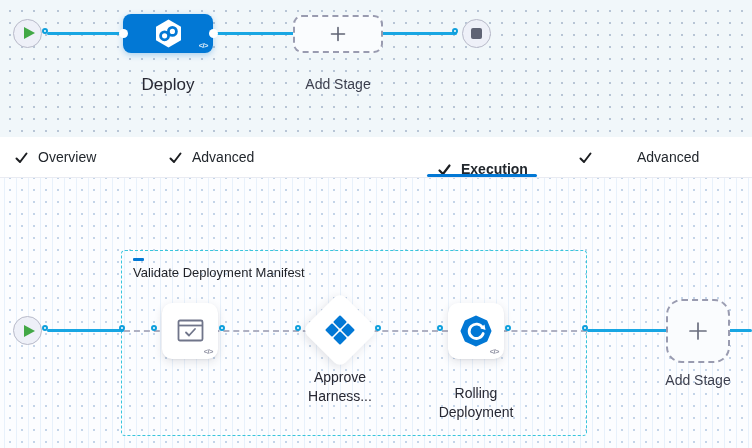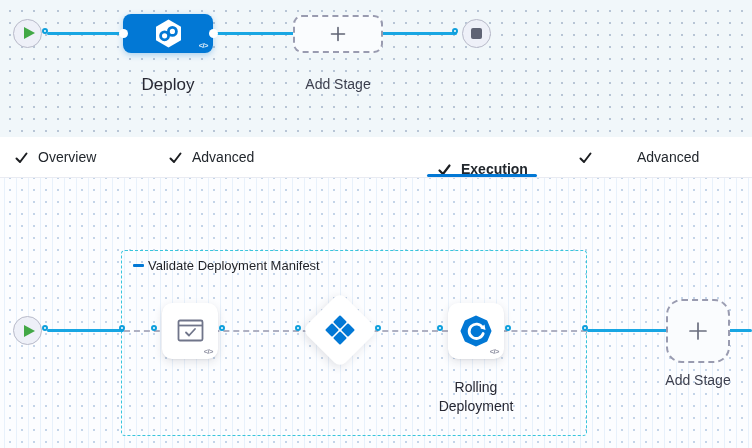--- a/index.html
+++ b/index.html
@@ -60,22 +60,22 @@
     border-bottom:1px solid #e9ebf2; z-index:6;padding-left:16px; }
   .tab { position:absolute; top:0; height:40px; display:flex; align-items:center; gap:9px;
     font-size:14px; color:#22272d; cursor:pointer; }
   .tab.active { font-weight:700;align-items:flex-end; }
   .tab.active::after { content:""; position:absolute; left:-10px; right:-9px; bottom:0;
     height:3px; background:#0278d5; border-radius:2px; }
 
   
   .step-group { position:absolute; left:121px; top:72px; width:466px; height:186px;
     border:1.6px dashed #38c5dc; border-radius:4px; z-index:1; }
-  .group-label { position:absolute; left:133px; top:80px; display:flex; align-items:center;
-    gap:4px; z-index:3; }
+  .group-label { position:absolute; left:133px; top:80px; display:flex; align-items:flex-start;
+    gap:4px; z-index:3;flex-direction:column; }
   .group-dash { width:11px; height:2.6px; background:#0278d5; border-radius:1px; }
   .group-label span.txt { font-size:13px; font-weight:500; color:#1f2127; }
 
   .step-box { position:absolute; width:56px; height:56px; background:#fff; border-radius:10px;
     z-index:3; box-shadow:0 3px 8px rgba(40,41,61,.12), 0 1px 2px rgba(40,41,61,.06);
     display:flex; align-items:center; justify-content:center; }
   .step-box .yaml-badge { color:#8f91a2; }
   .diamond { position:absolute; left:313px; top:125px; width:54px; height:54px; background:#fff;
     border-radius:8px; transform:rotate(45deg); z-index:3;
     box-shadow:0 3px 8px rgba(40,41,61,.12); display:flex; align-items:center; justify-content:center; }
@@ -182,32 +182,33 @@
       <svg width="32" height="32" viewBox="0 0 32 32">
         <g fill="#0278d5" stroke="#0278d5" stroke-width="2" stroke-linejoin="round">
           <path d="M16 2.5 L21.5 8 L16 13.5 L10.5 8 Z"></path>
           <path d="M8 10.5 L13.5 16 L8 21.5 L2.5 16 Z"></path>
           <path d="M24 10.5 L29.5 16 L24 21.5 L18.5 16 Z"></path>
           <path d="M16 18.5 L21.5 24 L16 29.5 L10.5 24 Z"></path>
         </g>
       </svg>
     </div>
     <div class="ring" style="left:374.5px; top:147px;"></div>
+    <div class="step-label" style="left:295px; top:190px; width:90px;">Approve Harness...</div>
 
     <div class="ring" style="left:436.5px; top:147px;"></div>
     <div class="step-box" style="left:448px; top:124.5px;">
       <svg width="32" height="32" viewBox="0 0 32 32">
         <polygon points="16,2 26,6.5 30,16 26,25.5 16,30 6,25.5 2,16 6,6.5" fill="#0278d5" stroke="#0278d5" stroke-width="3" stroke-linejoin="round"></polygon>
         <path d="M22.5 12.5 A7.2 7.2 0 1 0 23.2 18.5" fill="none" stroke="#ffffff" stroke-width="2.8" stroke-linecap="round"></path>
         <polygon points="24.5,9.5 25.5,15 20.3,13.2" fill="#ffffff"></polygon>
       </svg>
       <span class="yaml-badge">&lt;/&gt;</span>
     </div>
     <div class="ring" style="left:504.5px; top:147px;"></div>
-    <div class="step-label" style="left:426px; top:200px; width:100px;">Rolling Deployment</div>
+    <div class="step-label" style="left:426px; top:206px; width:100px;">Rolling Deployment</div>
 
     <div class="ring" style="left:581.5px; top:147px;"></div>
 
     <div class="dashed-box" style="left:666px; top:120.5px; width:64px; height:64px; border-radius:16px;">
       <svg width="20" height="20" viewBox="0 0 20 20">
         <path d="M10 2 V18 M2 10 H18" stroke="#6a6e7f" stroke-width="1.7" stroke-linecap="round"></path>
       </svg>
     </div>
     <div class="add-label" style="left:648px; top:194px; width:100px;">Add Stage</div>
   </section>

